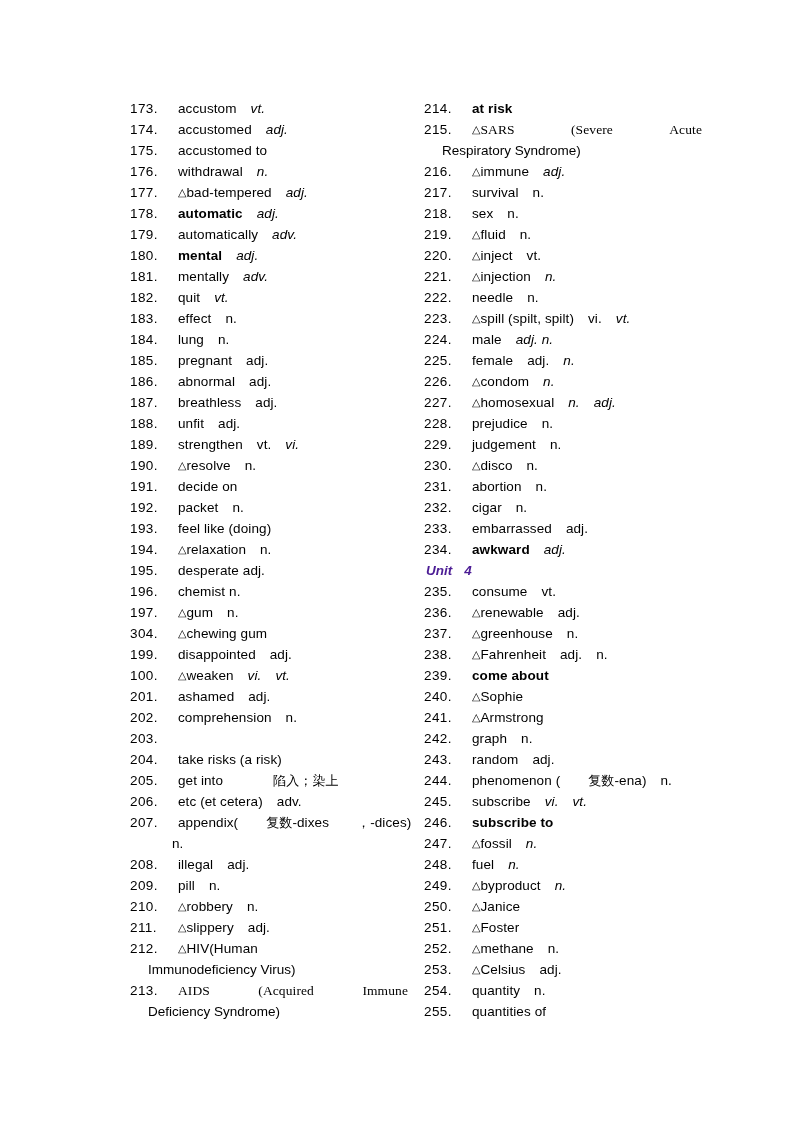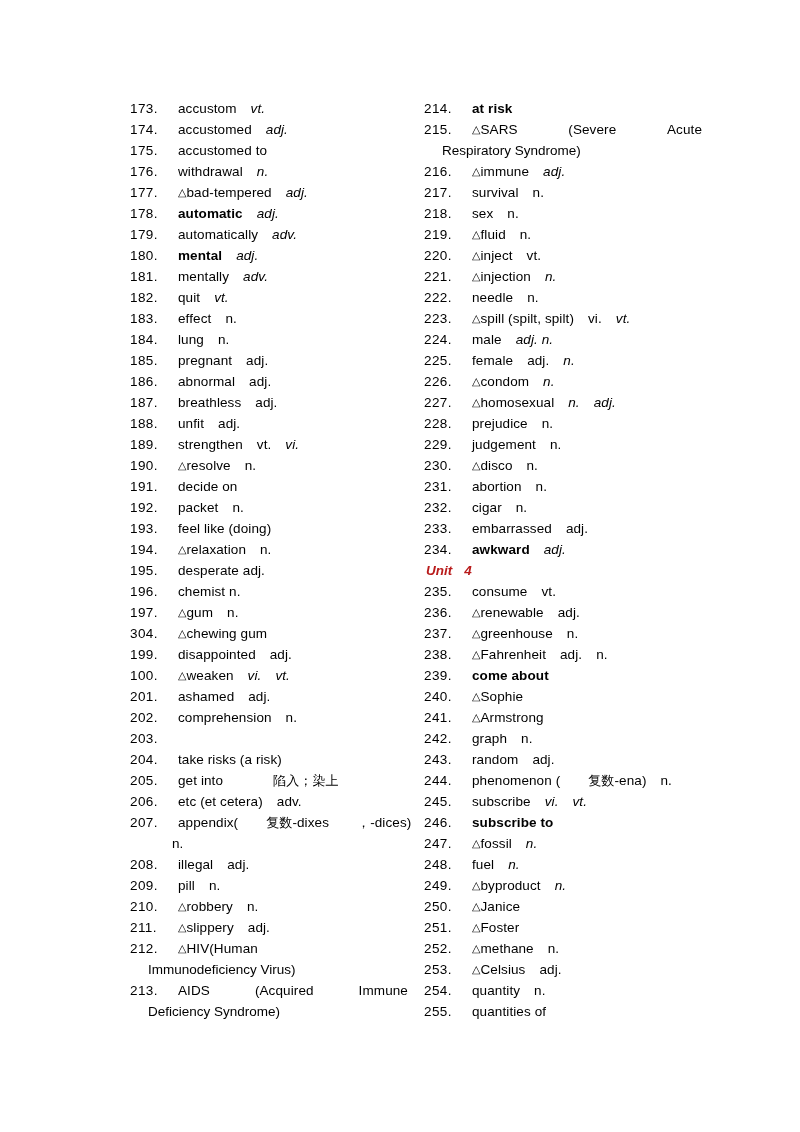--- a/index.html
+++ b/index.html
@@ -81,20 +81,21 @@
     display: flex;
     flex-direction: row;
     align-items: baseline;
     width: 100%;
   }
   .entry.justified .num { flex: 0 0 48px; }
   .entry.justified .jfill {
     flex: 1 1 auto;
     display: flex;
     justify-content: space-between;
+    font-family: Liberation Serif, serif;
   }
 
   .tri {
     font-size: 11px;
     position: relative;
     top: -1px;
     letter-spacing: 0;
   }
 
   .pos { font-style: italic; }
@@ -382,21 +383,21 @@
           <span class="word"><span class="">cigar</span><span class="sp2"></span><span class="posr">n.</span></span>
         </div>
         <div class="entry">
           <span class="num">233.</span>
           <span class="word"><span class="">embarrassed</span><span class="sp2"></span><span class="posr">adj.</span></span>
         </div>
         <div class="entry">
           <span class="num">234.</span>
           <span class="word"><span class="b">awkward</span><span class="sp2"></span><span class="pos">adj.</span></span>
         </div>
-        <div class="unit-heading" style="color: #b91c1c;"><span>Unit</span><span class="unit-num">4</span></div>
+        <div class="unit-heading" style="color: #4c1d95;"><span>Unit</span><span class="unit-num">4</span></div>
         <div class="entry">
           <span class="num">235.</span>
           <span class="word"><span class="">consume</span><span class="sp2"></span><span class="posr">vt.</span></span>
         </div>
         <div class="entry">
           <span class="num">236.</span>
           <span class="word"><span class="tri">△</span><span class="">renewable</span><span class="sp2"></span><span class="posr">adj.</span></span>
         </div>
         <div class="entry">
           <span class="num">237.</span>

